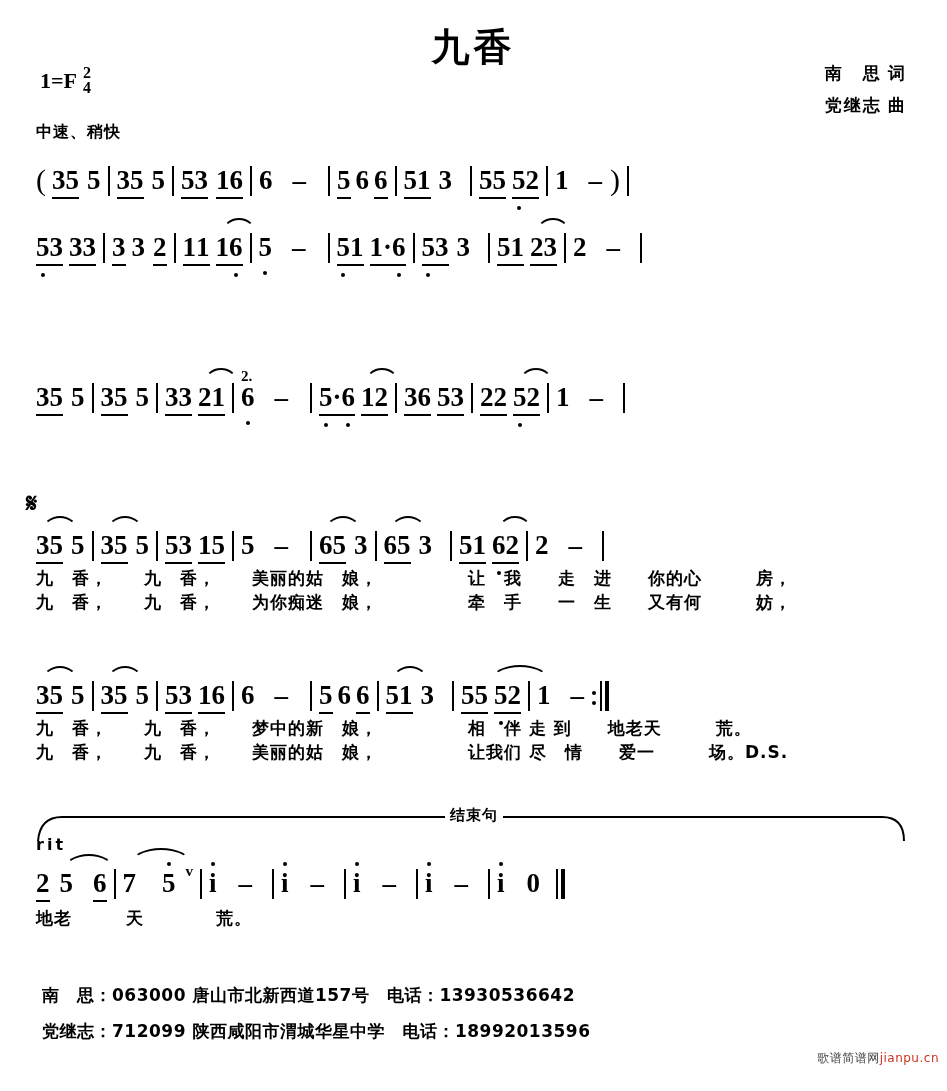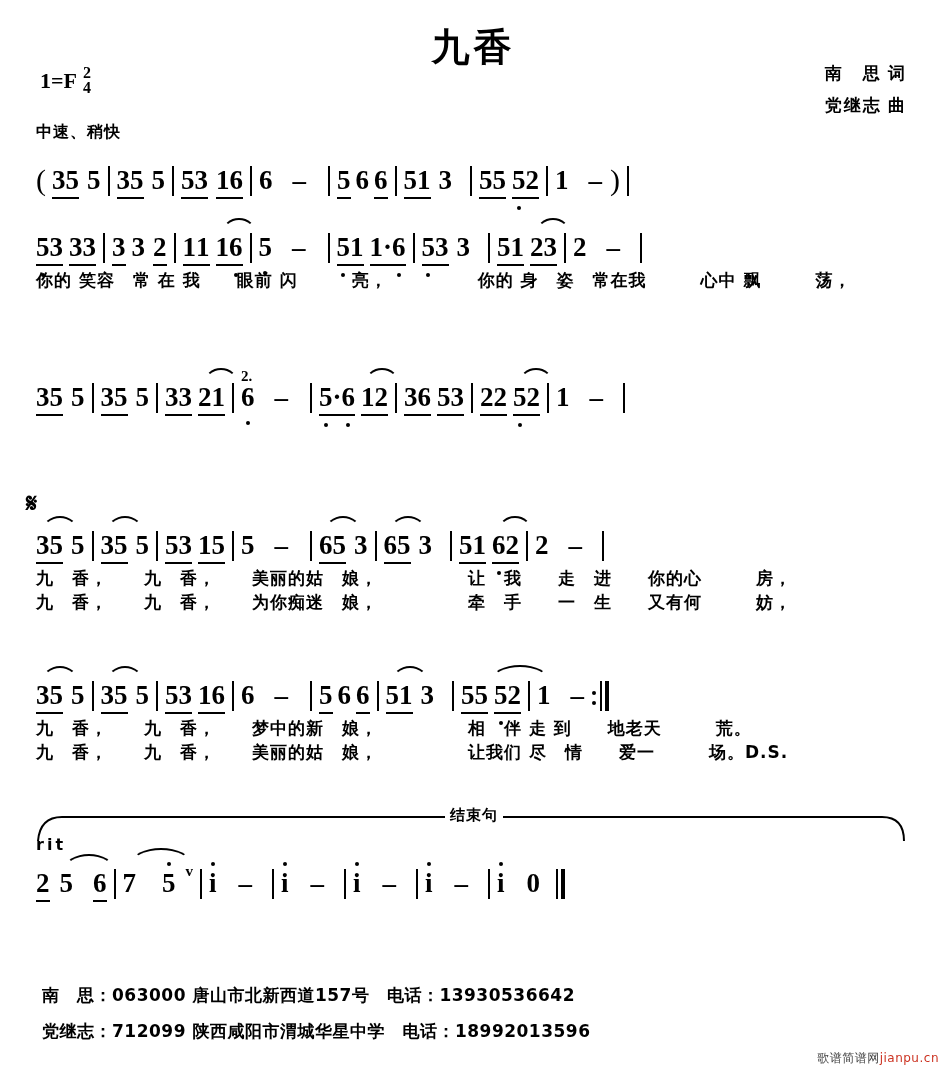--- a/index.html
+++ b/index.html
@@ -402,21 +402,20 @@
       <span class="tie" style="left:6px;width:30px;top:-16px"></span>
       <span class="note beam1">2</span><span class="note beam1">3</span>
     </span>
     <span class="barline"></span>
     <span class="note">2</span>
       <span class="sp" style="width:20px"></span>
       <span class="dash">–</span>
     <span class="barline" style="margin-left:20px"></span>
   </div>
   <div class="lyricrow" style="padding-top:6px">
-    <div class="lyricline">你的 笑容　常 在 我　　眼前 闪　　　亮，　　　　　你的 身　姿　常在我　　　心中 飘　　　荡，</div>
   </div>
 </div>
 
 <div class="system" style="top:362px">
   <div class="noterow">
     <span class="note beam1">3</span>
       <span class="note beam1">5</span>
       <span class="sp" style="width:8px"></span>
       <span class="note">5</span>
     <span class="barline"></span>
@@ -633,20 +632,23 @@
     <span class="barline" style="margin-left:20px"></span>
     <span class="note dothigh">i</span>
       <span class="sp" style="width:22px"></span>
       <span class="note">0</span>
     <span class="sp" style="width:16px"></span>
     <span class="finalbar">
         <span class="thin"></span>
         <span class="thick"></span>
       </span>
   </div>
+  <div class="lyricrow" style="padding-top:8px">
+    <div class="lyricline">地老　　　天　　　　荒。</div>
+  </div>
 </div>
 
 <div id="footer">
   <div>南　思：063000 唐山市北新西道157号　电话：13930536642</div>
   <div>党继志：712099 陕西咸阳市渭城华星中学　电话：18992013596</div>
 </div>
 
 <div id="watermark">
   <span class="cn">歌谱简谱网</span><span class="en">jianpu.cn</span>
 </div>

